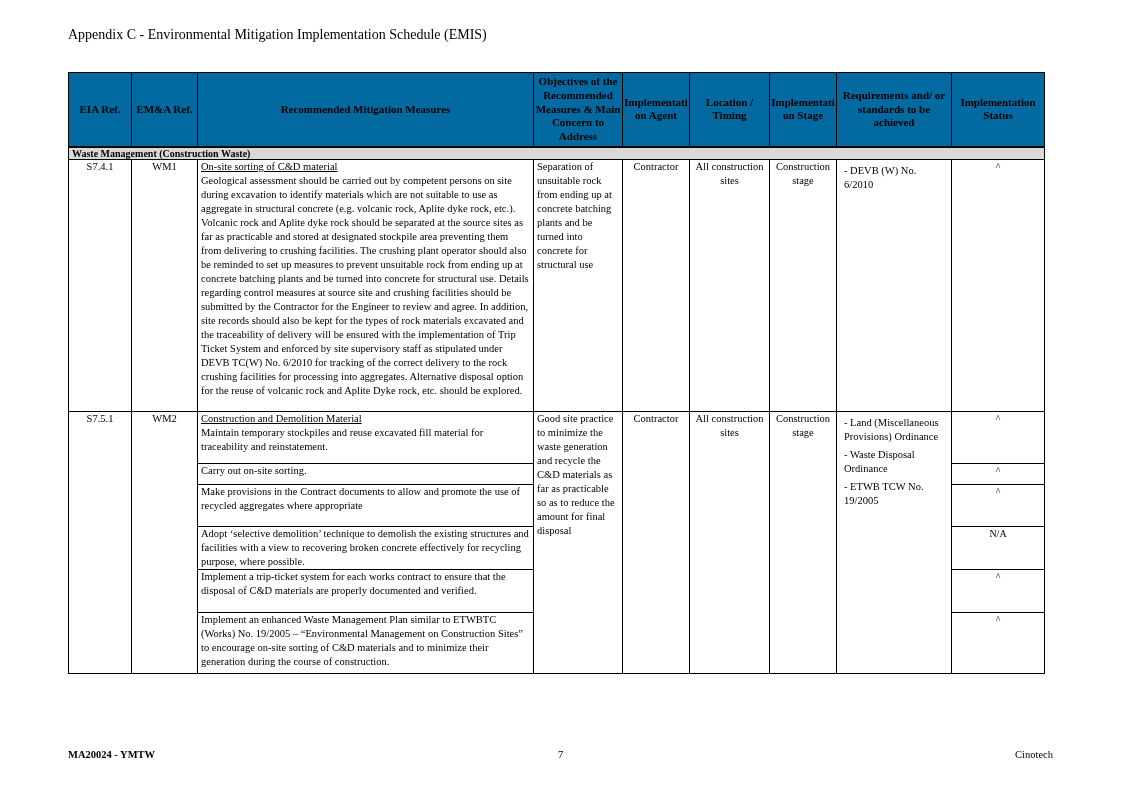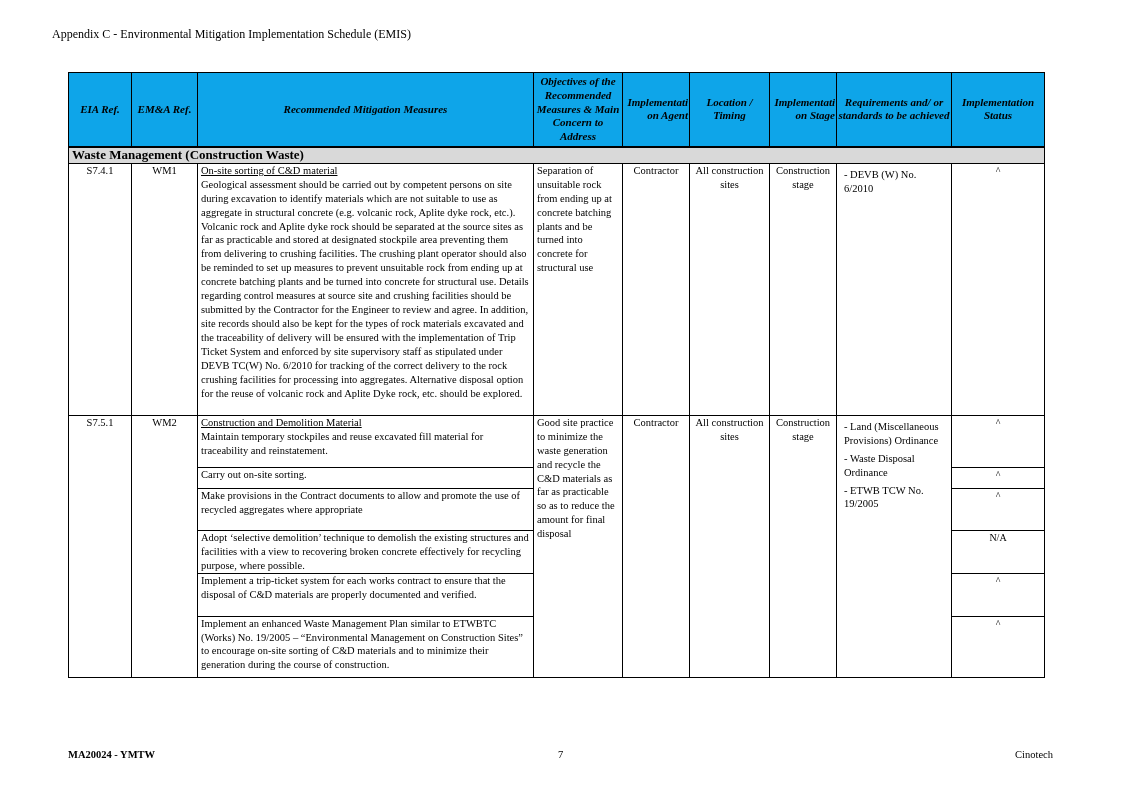--- a/index.html
+++ b/index.html
@@ -2,38 +2,37 @@
 <html><head>
 <meta charset="utf-8">
 <style>
   * { margin:0; padding:0; box-sizing:border-box; }
   html,body { background:#888; }
   .page {
     position:relative; width:1122px; height:794px; background:#ffffff;
     font-family:"Liberation Serif","DejaVu Serif",serif; color:#000;
     overflow:hidden; margin:0 auto;
   }
-  .doc-title { position:absolute; left:52px; top:27px; font-size:12px; }
+  .doc-title { position:absolute; left:68px; top:27px; font-size:14px; }
 
   table.emis {
     position:absolute; left:68px; top:72px; width:976px;
     border-collapse:collapse; table-layout:fixed; font-size:10.5px;
   }
   table.emis td { border:1px solid #000; vertical-align:top; padding:0 3px; line-height:1.33; }
 
   tr.hdr td {
-    background:#0ea5e9; font-weight:bold; text-align:center; vertical-align:middle;
+    background:#0369a1; font-weight:bold; text-align:center; vertical-align:middle;
     font-size:11px; line-height:1.25; height:61px; padding:2px 1px;
     border-bottom:2px solid #000;
-    font-style:italic;
   }
-  tr.hdr td.bw { overflow-wrap:break-word; word-break:break-word;text-align:right; }
+  tr.hdr td.bw { overflow-wrap:break-word; word-break:break-word; }
 
   tr.section td {
-    background:#d9d9d9; font-weight:bold; font-size:13px;
+    background:#d9d9d9; font-weight:bold; font-size:10px;
     height:12px; line-height:1.15; padding:0 3px; vertical-align:middle;
   }
 
   td.ctr { text-align:center; }
   td.status { text-align:center; font-size:10px; line-height:1.1; padding-top:3px; }
   .u { text-decoration:underline; }
   .req-line { margin:4px; }
 
   .footer {
     position:absolute; left:68px; top:749px; width:985px; font-size:10.5px;

